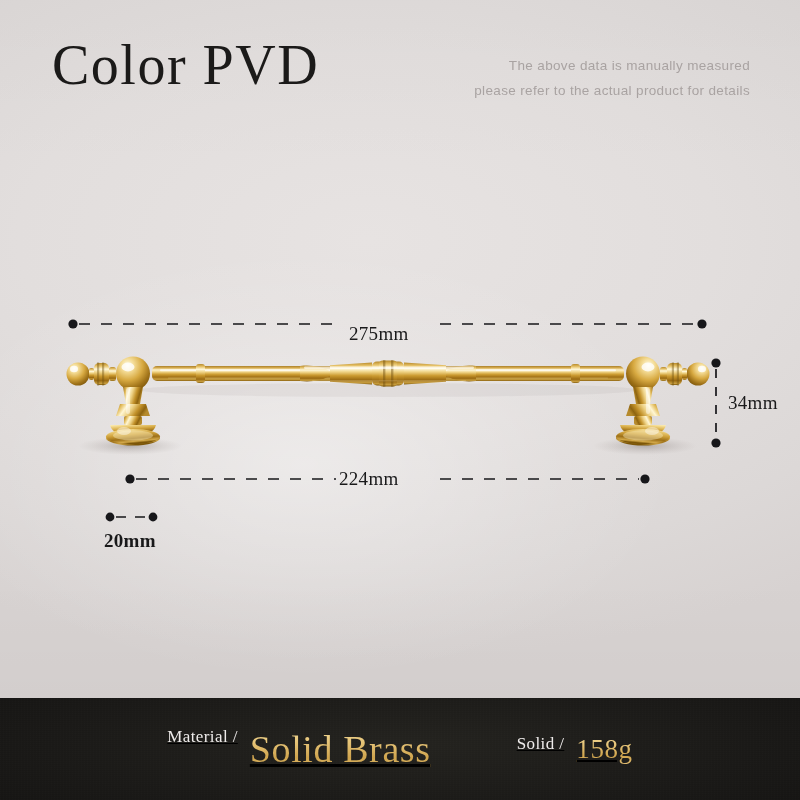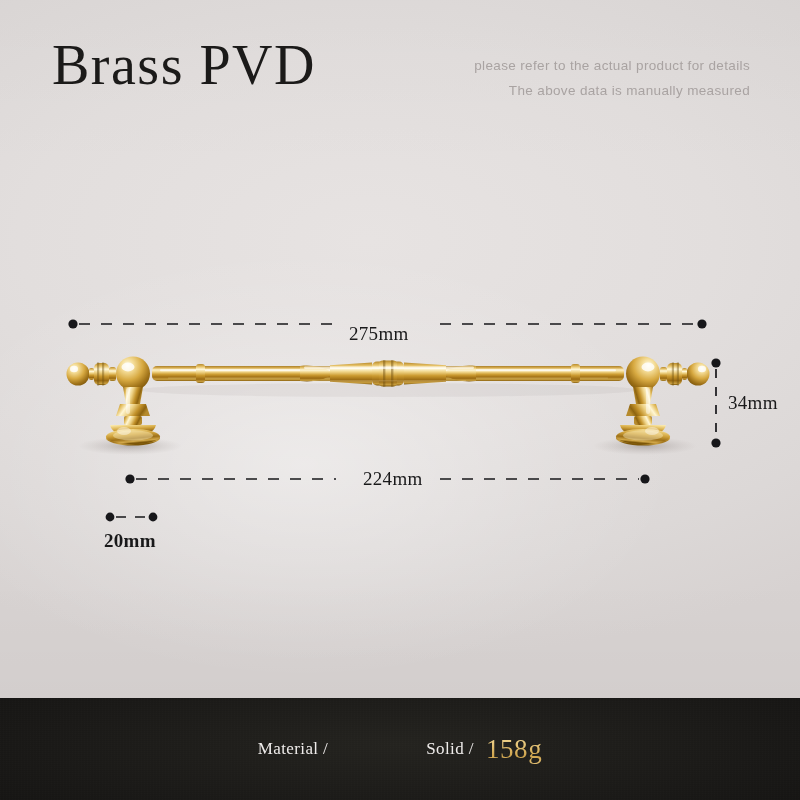--- a/index.html
+++ b/index.html
@@ -111,23 +111,24 @@
     inset: 0;
     opacity: 0.35;
     background-image:
       repeating-linear-gradient(0deg, rgba(255,255,255,0.02) 0 1px, rgba(0,0,0,0) 1px 2px),
       repeating-linear-gradient(90deg, rgba(255,255,255,0.018) 0 1px, rgba(0,0,0,0) 1px 3px);
     pointer-events: none;
   }
 
   .spec-group {
     display: flex;
-    align-items: center;
+    align-items: flex-start;
     position: relative;
     z-index: 2;
+    text-decoration: underline;
   }
 
   .spec-label {
     font-family: "Liberation Serif", serif;
     font-size: 17px;
     color: #efeceb;
     letter-spacing: 0.4px;
     margin-right: 12px;
     white-space: nowrap;
   }
@@ -147,25 +148,25 @@
   #material-value { font-size: 38px; }
   #weight-value   { font-size: 27px; }
 
   #material-group { margin-right: 86px; }
 </style>
 </head>
 <body>
 
 <div id="page">
 
-  <div id="title">Brass PVD</div>
+  <div id="title">Color PVD</div>
 
   <div id="disclaimer">
+    <div>The above data is manually measured</div>
     <div>please refer to the actual product for details</div>
-    <div>The above data is manually measured</div>
   </div>
 
   <div id="product-stage">
     <svg id="product-svg" width="800" height="140" viewBox="0 0 800 140">
       <defs>
 
         <linearGradient id="rodGrad" x1="0" y1="0" x2="0" y2="1">
           <stop offset="0%" stop-color="#a9802a"></stop>
           <stop offset="12%" stop-color="#d7ab4e"></stop>
           <stop offset="26%" stop-color="#fdf2c8"></stop>
@@ -343,28 +344,29 @@
         <circle cx="110" cy="517" r="4.4" fill="#17171a"></circle>
         <circle cx="153" cy="517" r="4.4" fill="#17171a"></circle>
         <line x1="116" y1="517" x2="147" y2="517" stroke="#17171a" stroke-width="1.7" stroke-dasharray="10 9"></line>
       </g>
     </svg>
 
     <div class="dim-text" style="left:349px; top:323px;">275mm</div>
 
     <div class="dim-text" style="left:728px; top:392px;">34mm</div>
 
-    <div class="dim-text" style="left:363px; top:468px;">224mm</div>
+    <div class="dim-text" style="left:339px; top:468px;">224mm</div>
 
     <div class="dim-text" style="left:104px; top:530px;font-weight:bold;">20mm</div>
   </div>
 
   <div id="specbar">
     <div class="spec-group" id="material-group">
       <span class="spec-label">Material /</span>
+      <span class="spec-value" id="material-value">Solid Brass</span>
     </div>
 
     <div class="spec-group">
       <span class="spec-label">Solid /</span>
       <span class="spec-value" id="weight-value">158g</span>
     </div>
   </div>
 
 </div>
 

